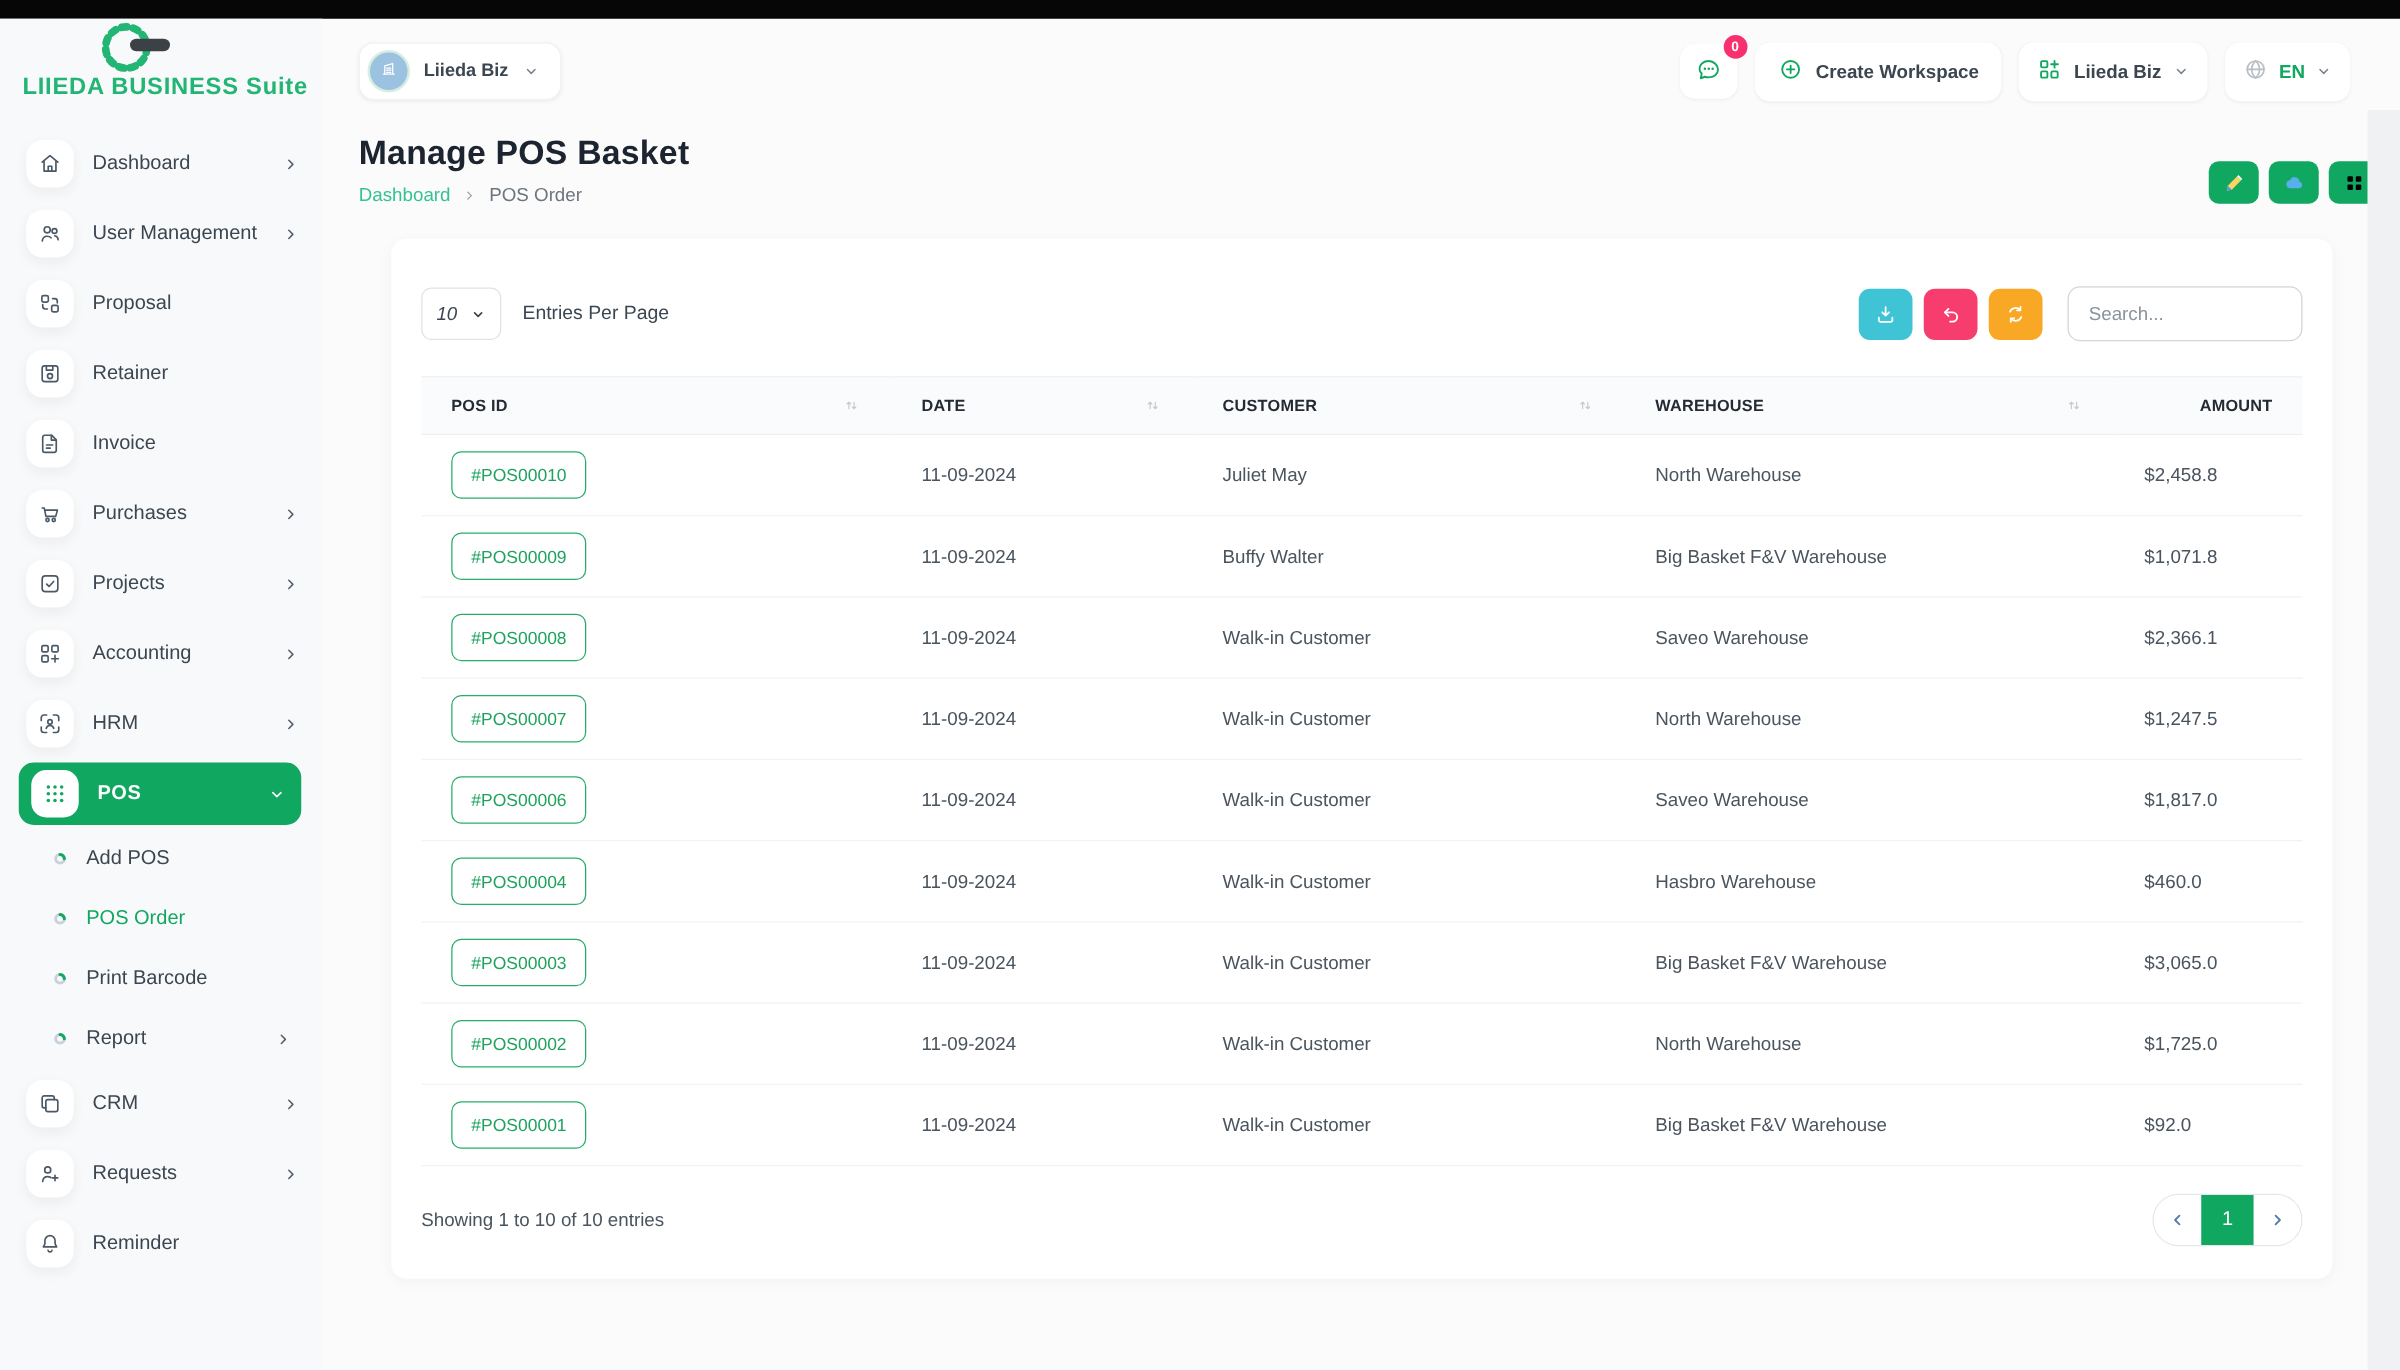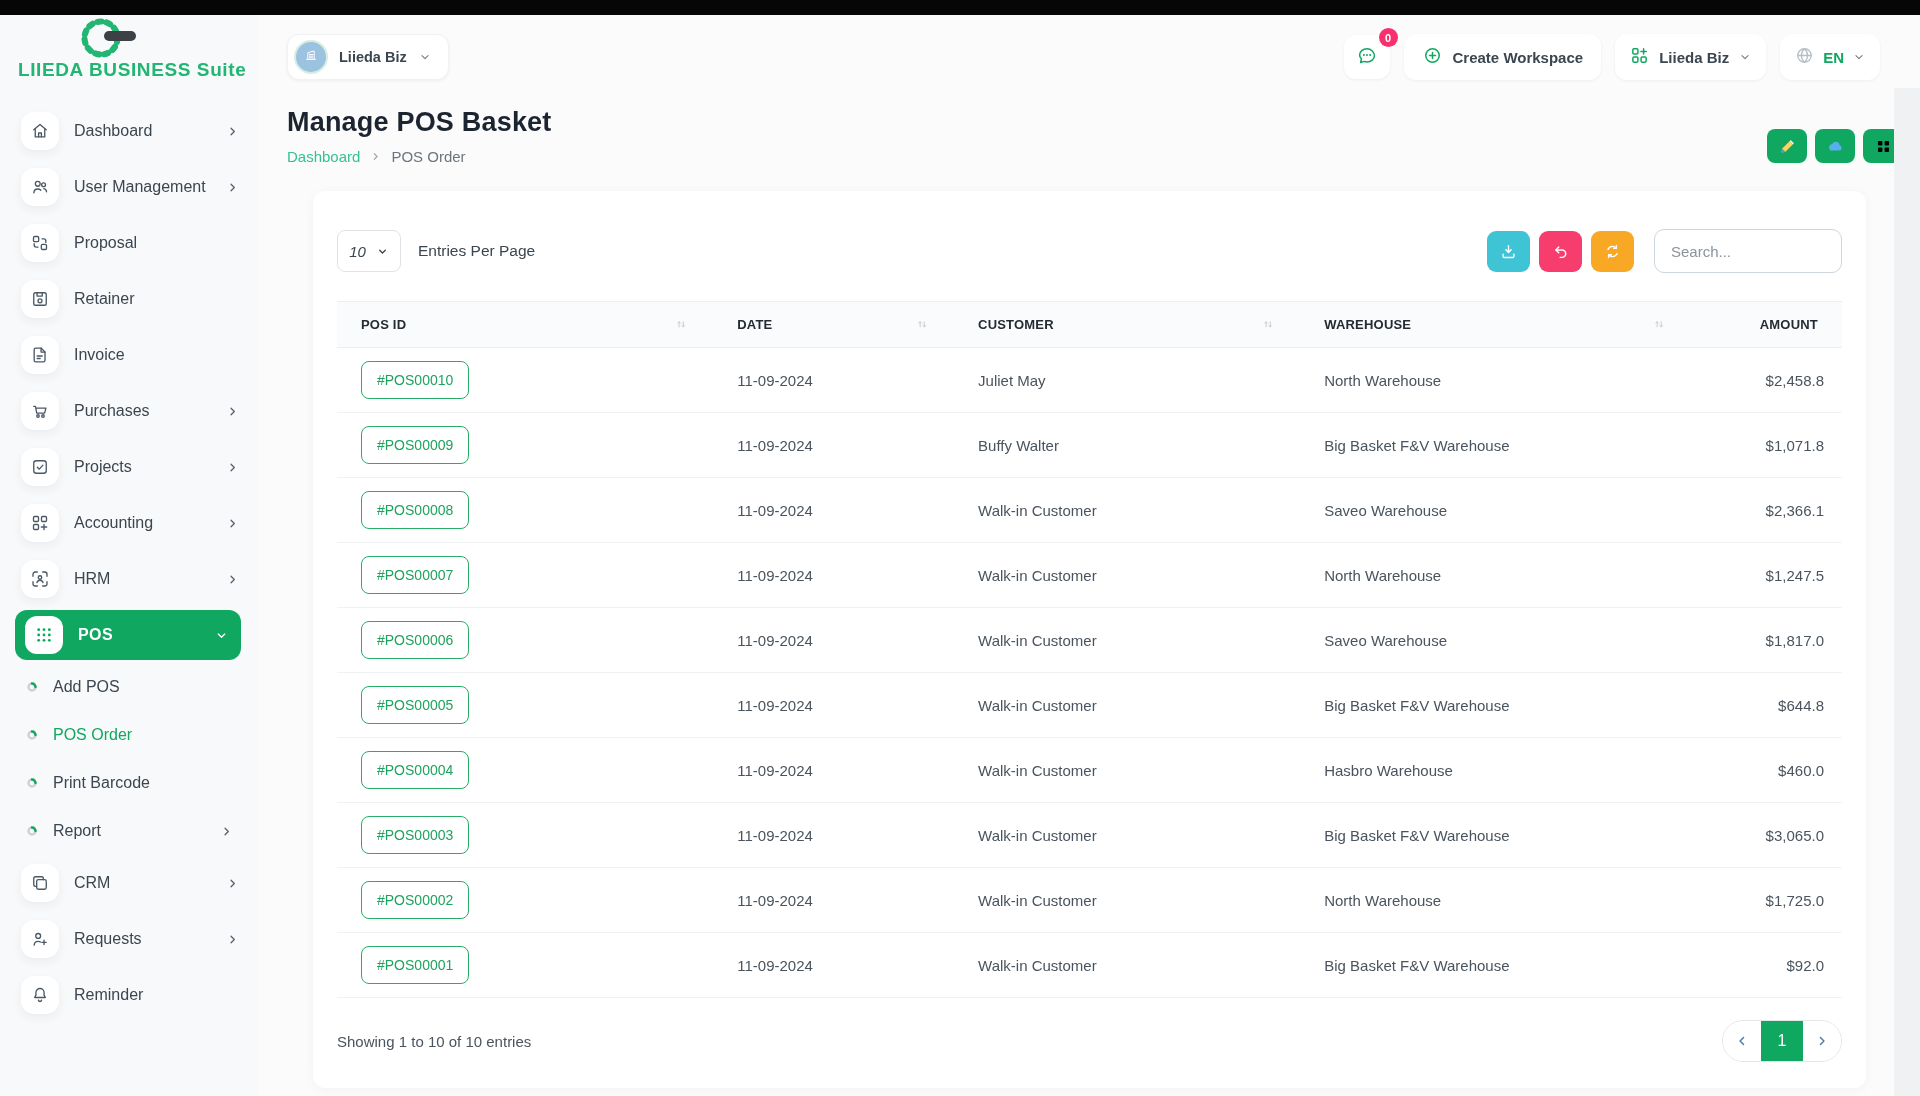--- a/index.html
+++ b/index.html
@@ -26,21 +26,21 @@
   .menu{padding-top:6px;}
   .mi{display:flex;align-items:center;height:56px;padding:0 18px 0 21px;cursor:pointer;}
   .ibox{width:38px;height:38px;background:#fff;border-radius:13px;box-shadow:0 4px 10px rgba(30,40,60,.06);
         display:flex;align-items:center;justify-content:center;color:#4b5866;flex:0 0 38px;}
   .mi .lbl{margin-left:15px;font-size:16px;color:var(--txt);}
   .mi .chev{margin-left:auto;color:#55606c;display:flex;}
   .mi.active{background:var(--green);border-radius:12px;margin:3px 17px 3px 15px;height:50px;padding:0 12px 0 10px;}
   .mi.active .ibox{border-radius:12px;color:var(--green);box-shadow:none;}
   .mi.active .lbl{color:#fff;font-weight:700;letter-spacing:.4px;}
   .mi.active .chev{color:#fff;}
-  .smi{display:flex;align-items:center;height:48px;padding:0 24px 0 24px;font-size:16px;color:var(--txt);cursor:pointer;}
+  .smi{display:flex;align-items:center;height:48px;padding:0 24px 0 40px;font-size:16px;color:var(--txt);cursor:pointer;}
   .smi .lbl{margin-left:13px;}
   .smi.active .lbl{color:var(--green);}
   .smi .chev{margin-left:auto;display:flex;}
 
   
   .main{flex:1;padding:14px 17px 0 29px;}
   .topbar{display:flex;align-items:center;justify-content:space-between;height:56px;padding-right:23px;}
   .pill{background:#fff;border-radius:12px;display:flex;align-items:center;box-shadow:0 1px 3px rgba(25,35,50,.06);cursor:pointer;font-weight:bold;}
   .ws-pill{padding:5px 16px 5px 6px;gap:11px;border:1px solid #f0f2f4;}
   .avatar{width:34px;height:34px;border-radius:50%;background:#9cc2e2;display:flex;align-items:center;justify-content:center;border:2px solid #d5eee0;}
@@ -73,21 +73,21 @@
   .search{width:188px;height:44px;margin-left:11px;border:1px solid #cfd6dc;border-radius:10px;padding:0 16px;font-size:15px;color:var(--txt);outline:none;background:#fff;}
   .search::placeholder{color:#8a939b;}
 
   table{width:100%;border-collapse:collapse;margin-top:28px;}
   thead th{background:#fafbfc;border-top:1px solid #eceff1;border-bottom:1px solid #eceff1;
            padding:15px 24px;font-size:13px;font-weight:700;color:#242b33;text-align:left;letter-spacing:.2px;}
   .thwrap{display:flex;align-items:center;justify-content:space-between;gap:8px;}
   .thwrap.end{justify-content:flex-end;}
   th.right{text-align:left;}
   tbody td{padding:13px 24px;font-size:15px;color:#4a545e;border-bottom:1px solid #f0f2f3;vertical-align:middle;}
-  td.amount{text-align:right;padding-right:18px;}
+  td.amount{text-align:left;padding-right:18px;}
   .pos-pill{display:inline-block;border:1px solid #28ad68;color:#1ea35e;border-radius:8px;padding:10px 15px;font-size:14px;background:#fff;cursor:pointer;font-family:inherit;}
   .sort{display:flex;cursor:pointer;}
 
   .table-footer{display:flex;justify-content:space-between;align-items:center;margin-top:22px;}
   .showing{font-size:15px;color:#4a545e;}
   .pagination{display:flex;align-items:center;border:1px solid #e3e7ea;border-radius:22px;overflow:hidden;height:42px;background:#fff;}
   .page-prev,.page-next{width:38px;height:100%;display:flex;align-items:center;justify-content:center;color:#4f7ca6;cursor:pointer;background:#fff;border:none;}
   .page-cur{width:42px;height:100%;background:var(--green);color:#fff;display:flex;align-items:center;justify-content:center;font-size:16px;cursor:pointer;}
 
   .scroll-strip{position:fixed;right:0;top:88px;bottom:0;width:26px;background:#eff1f2;}
@@ -567,27 +567,20 @@
               <td class="amount">$1,247.5</td>
             </tr>
             <tr>
               <td><button class="pos-pill">#POS00006</button></td>
               <td>11-09-2024</td>
               <td>Walk-in Customer</td>
               <td>Saveo Warehouse</td>
               <td class="amount">$1,817.0</td>
             </tr>
             <tr>
-              <td><button class="pos-pill">#POS00005</button></td>
-              <td>11-09-2024</td>
-              <td>Walk-in Customer</td>
-              <td>Big Basket F&amp;V Warehouse</td>
-              <td class="amount">$644.8</td>
-            </tr>
-            <tr>
               <td><button class="pos-pill">#POS00004</button></td>
               <td>11-09-2024</td>
               <td>Walk-in Customer</td>
               <td>Hasbro Warehouse</td>
               <td class="amount">$460.0</td>
             </tr>
             <tr>
               <td><button class="pos-pill">#POS00003</button></td>
               <td>11-09-2024</td>
               <td>Walk-in Customer</td>

